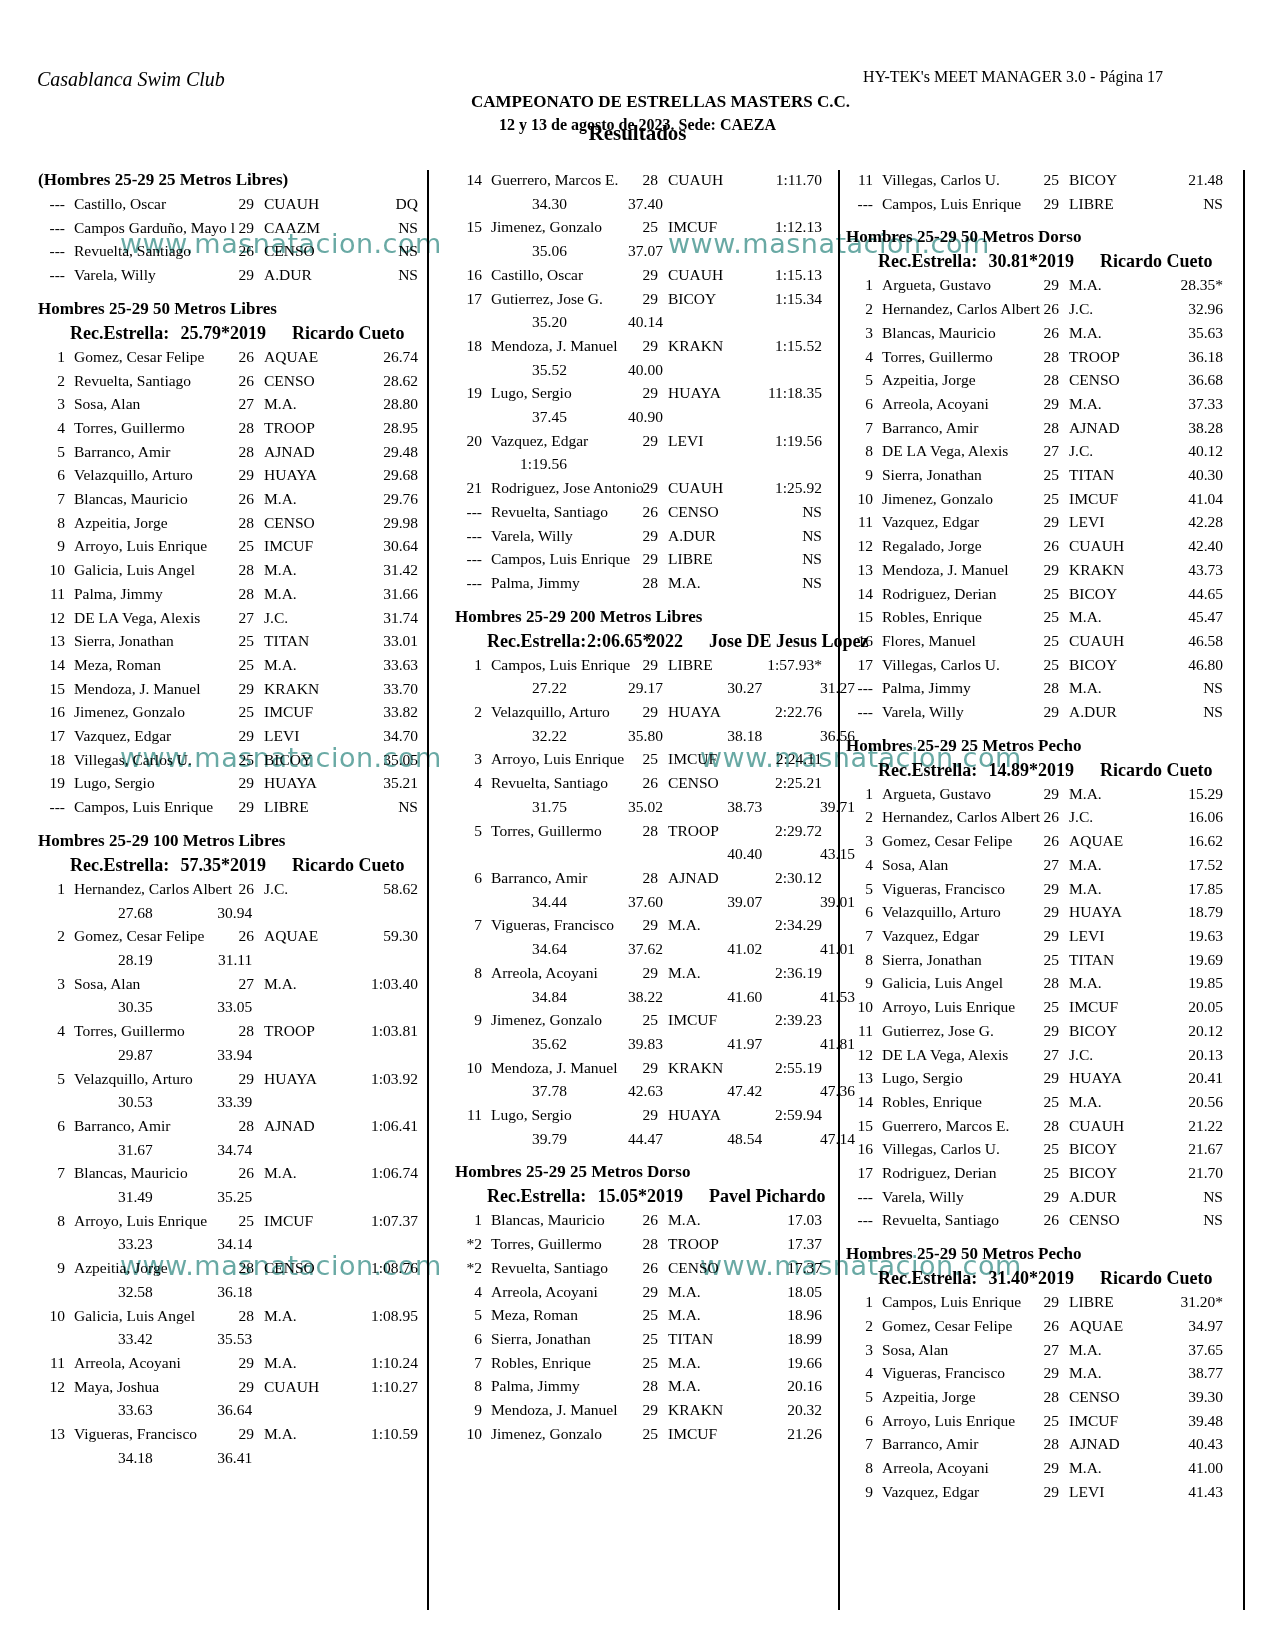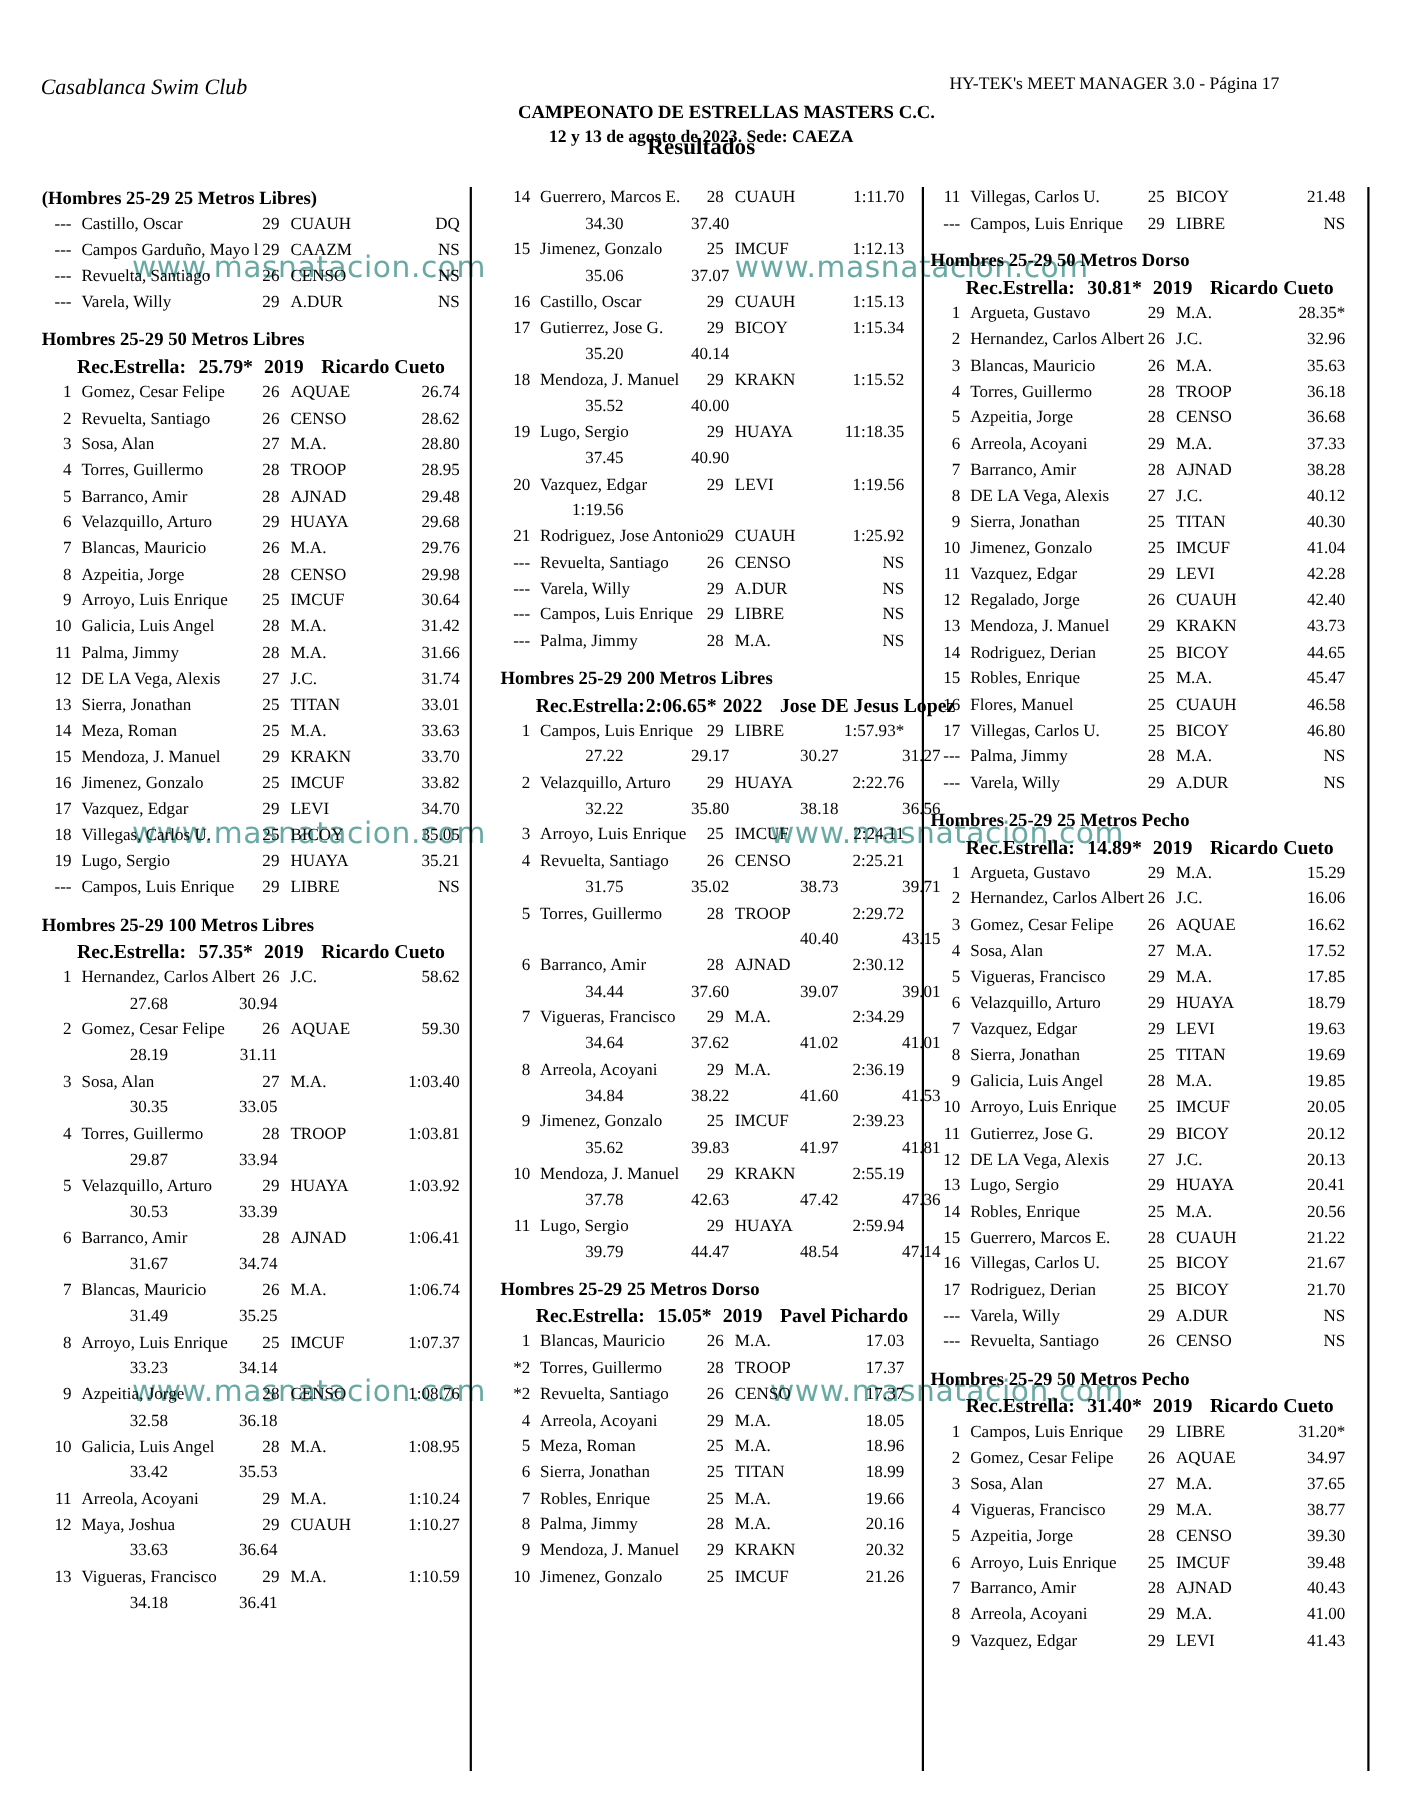--- a/index.html
+++ b/index.html
@@ -27,21 +27,21 @@
   .col1 { left:38px;  width:380px; }
   .col2 { left:455px; width:367px; }
   .col3 { left:846px; width:377px; }
 
   .event-title { font-weight:bold; font-size:17px; line-height:24px; margin-top:10px; white-space:nowrap; }
   .column > .block:first-child .event-title { margin-top:0; }
 
   .record-line { display:flex; font-weight:bold; font-size:18px; line-height:24px; padding-left:32px; white-space:nowrap; }
   .rec-label  { width:100px; flex:none; }
   .rec-time   { width:60px;  flex:none; text-align:right; }
-  .rec-year   { width:46px;  flex:none; text-align:right; }
+  .rec-year   { width:46px;  flex:none; text-align:left; }
   .rec-holder { margin-left:16px; }
 
   .result-row { display:flex; font-size:15.5px; line-height:23.7px; }
   .rr-place { width:27px; text-align:right; flex:none; }
   .rr-name  { flex:1; margin-left:9px; white-space:nowrap; min-width:0; }
   .rr-age   { width:22px; text-align:right; flex:none; }
   .rr-team  { width:88px; margin-left:10px; flex:none; }
   .rr-time  { width:66px; text-align:right; flex:none; white-space:nowrap; }
 
   .splits-row { display:grid; grid-template-columns:22% 26% 27% 25%; padding-left:40px; font-size:15.5px; line-height:23.7px;gap:11px; }

